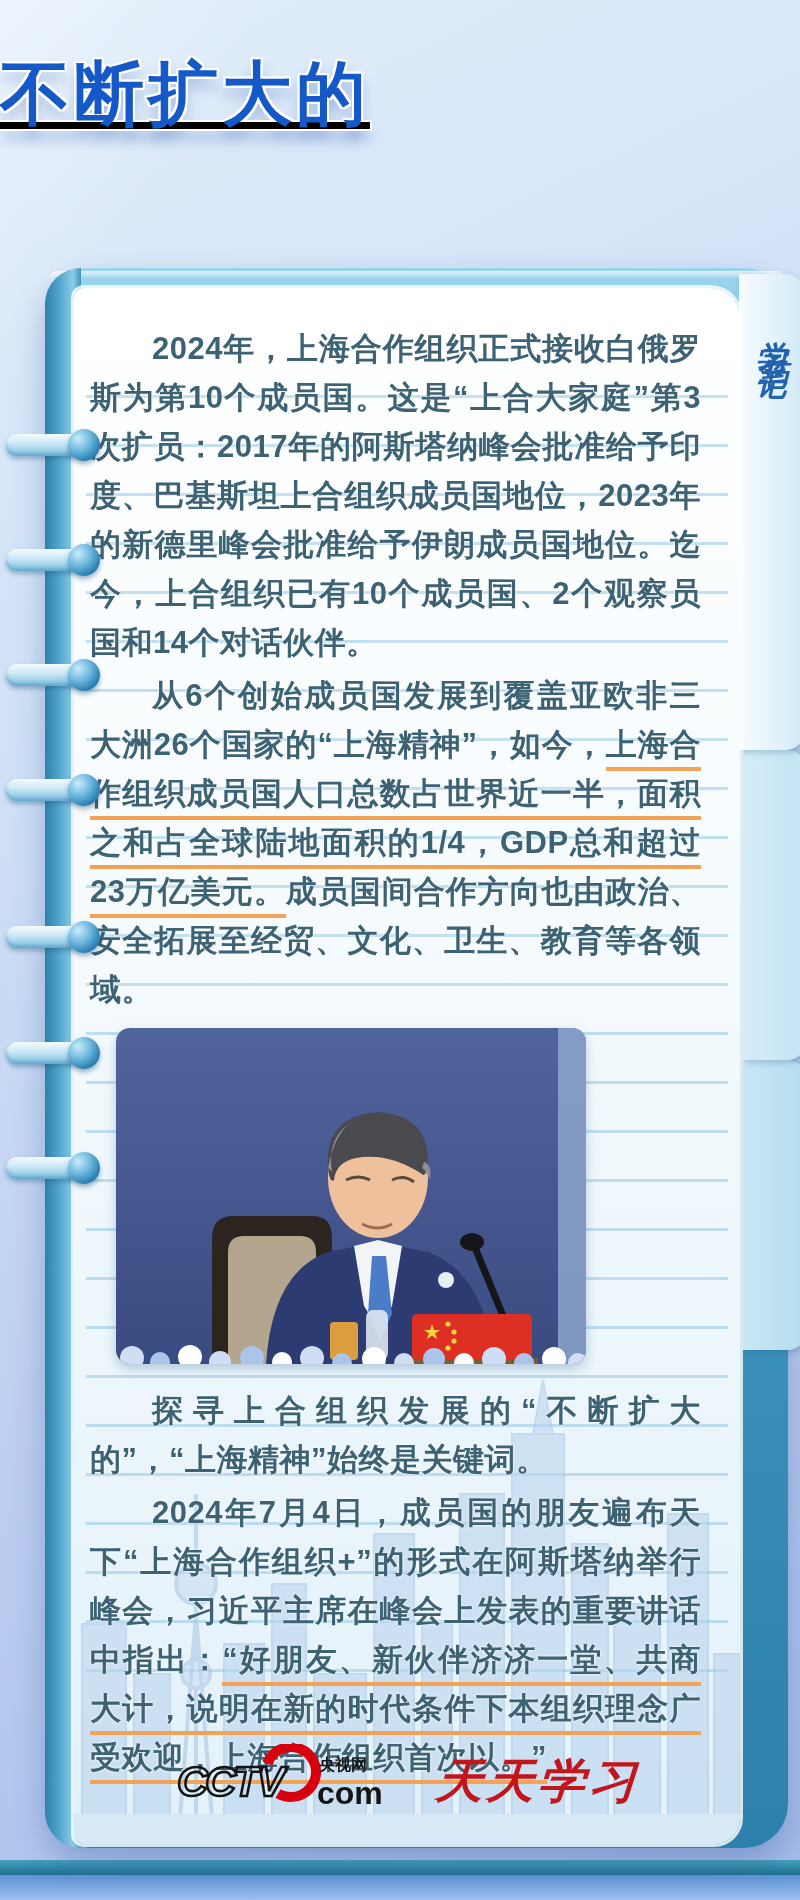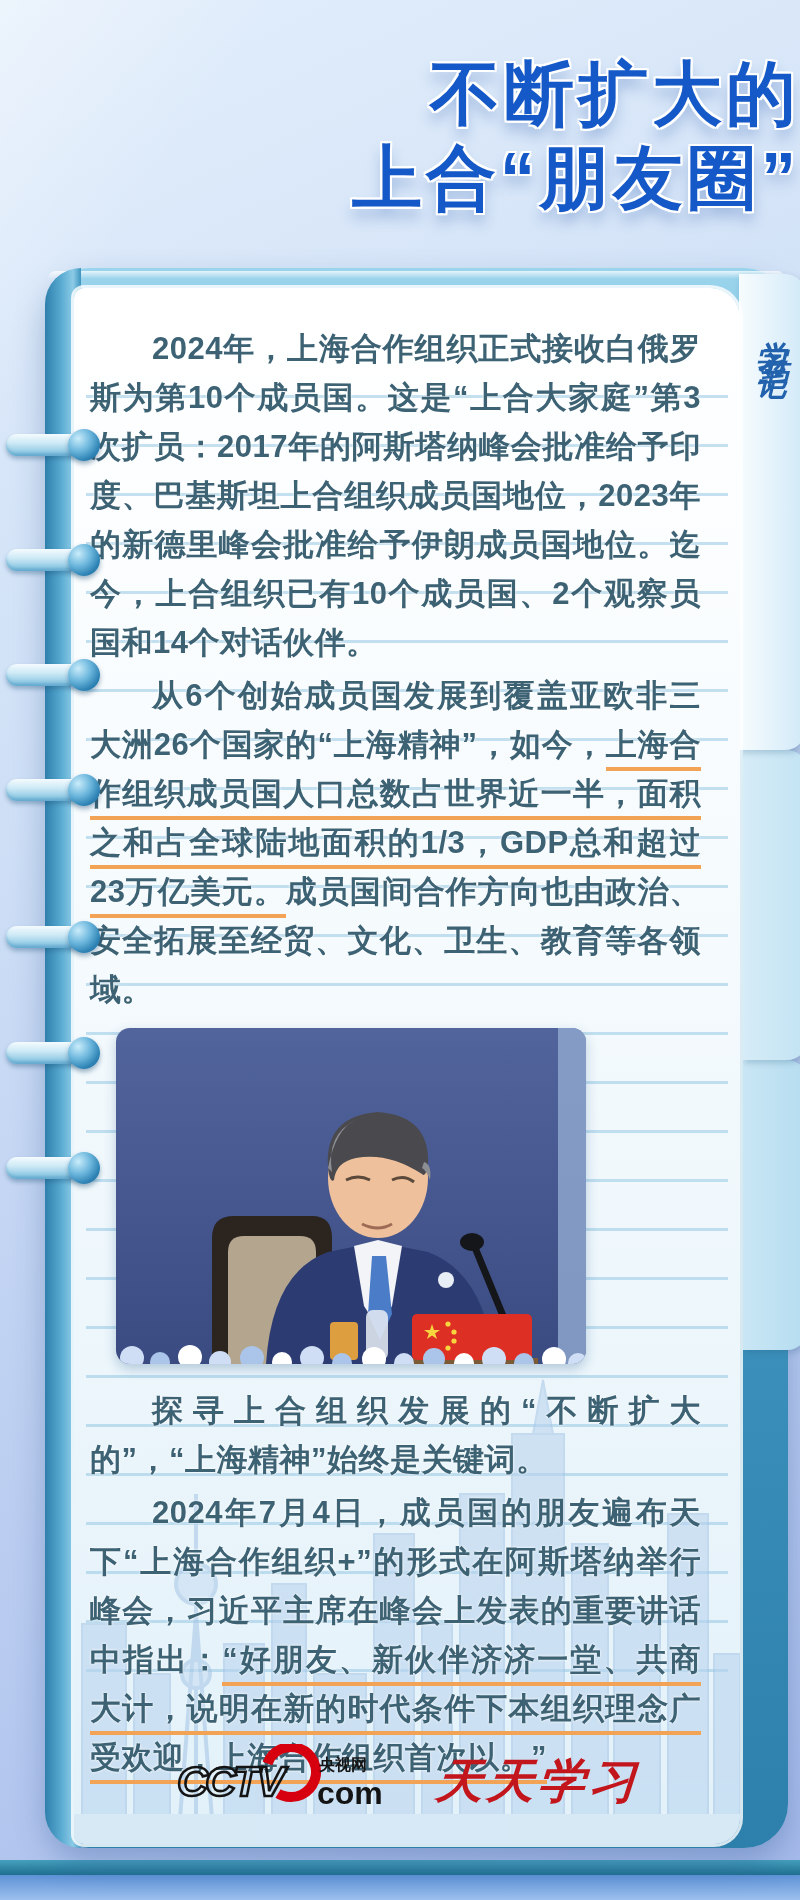--- a/index.html
+++ b/index.html
@@ -5,21 +5,21 @@
   html,body{margin:0;padding:0;}
   body{width:800px;height:1900px;position:relative;overflow:hidden;
        font-family:"Liberation Sans",sans-serif;}
   .bg{position:absolute;inset:0;
       background:linear-gradient(155deg,#e2eefb 0%,#cfe0f6 35%,#b3c6ee 80%,#a5baea 100%);}
   .bg::before{content:"";position:absolute;left:-120px;top:-80px;width:420px;height:520px;
       background:linear-gradient(115deg,rgba(255,255,255,.55),rgba(255,255,255,0) 60%);
       transform:rotate(8deg);}
 
   
-  .title{position:absolute;top:52px;left:0;width:800px;text-align:right;z-index:3;}
+  .title{position:absolute;top:52px;left:0;width:800px;text-align:left;z-index:3;text-decoration:underline;}
   .title .tline{font-size:70px;line-height:84px;font-weight:bold;letter-spacing:4px;
       color:#1558c7;
       text-shadow:2px 0 0 #fff,-2px 0 0 #fff,0 2px 0 #fff,0 -2px 0 #fff,
                   2px 2px 0 #fff,-2px 2px 0 #fff,2px -2px 0 #fff,-2px -2px 0 #fff,
                   0 10px 14px rgba(30,80,170,.35);}
 
   
   .card{position:absolute;left:45px;top:268px;width:743px;height:1580px;z-index:2;
       border-radius:44px;
       background:linear-gradient(180deg,#9ad4ec 0%,#64b2d8 26%,#3e94be 60%,#2c80ab 100%);
@@ -82,21 +82,20 @@
       background:radial-gradient(circle at 32% 30%,#c9ecfa 0%,#6db7dd 40%,#2f84b5 70%,#1d6494 100%);
       box-shadow:0 3px 5px rgba(20,70,110,.4);}
 </style>
 </head>
 <body>
 
 <div class="bg"></div>
 
 <header class="title">
   <div class="tline">不断扩大的</div>
-  <div class="tline">上合“朋友圈”</div>
 </header>
 
 <div class="card">
   <div class="spine"></div>
 
   <div class="tab tab1">
     <span class="tab-label">学习笔记</span>
   </div>
   <div class="tab tab2"></div>
   <div class="tab tab3"></div>
@@ -127,21 +126,21 @@
         <circle cx="122" cy="300" r="14" fill="#c6dcf2"></circle>
         <line x1="104" y1="470" x2="122" y2="240"></line>
         <line x1="140" y1="470" x2="122" y2="240"></line>
       </g>
       <rect x="0" y="440" width="666" height="30" fill="#cfe2f4"></rect>
     </svg>
 
     <div class="article">
       <div>
           <p><span>2024年，上海合作组织正式接收白俄罗斯为第10个成员国。这是“上合大家庭”第3次扩员：2017年的阿斯塔纳峰会批准给予印度、巴基斯坦上合组织成员国地位，2023年的新德里峰会批准给予伊朗成员国地位。迄今，上合组织已有10个成员国、2个观察员国和14个对话伙伴。</span></p>
-          <p><span>从6个创始成员国发展到覆盖亚欧非三大洲26个国家的“上海精神”，如今，</span><span class="u">上海合作组织成员国人口总数占世界近一半，面积之和占全球陆地面积的1/3，GDP总和超过23万亿美元。</span><span>成员国间合作方向也由政治、安全拓展至经贸、文化、卫生、教育等各领域。</span></p>
+          <p><span>从6个创始成员国发展到覆盖亚欧非三大洲26个国家的“上海精神”，如今，</span><span class="u">上海合作组织成员国人口总数占世界近一半，面积之和占全球陆地面积的1/4，GDP总和超过23万亿美元。</span><span>成员国间合作方向也由政治、安全拓展至经贸、文化、卫生、教育等各领域。</span></p>
         </div>
 
       <svg class="photo" viewBox="0 0 470 336">
         <defs>
           <linearGradient id="pbg" x1="0" y1="0" x2="0" y2="1">
             <stop offset="0" stop-color="#52649c"></stop>
               <stop offset="1" stop-color="#3a4b82"></stop>
           </linearGradient>
         </defs>
         <rect width="470" height="336" fill="url(#pbg)"></rect>

